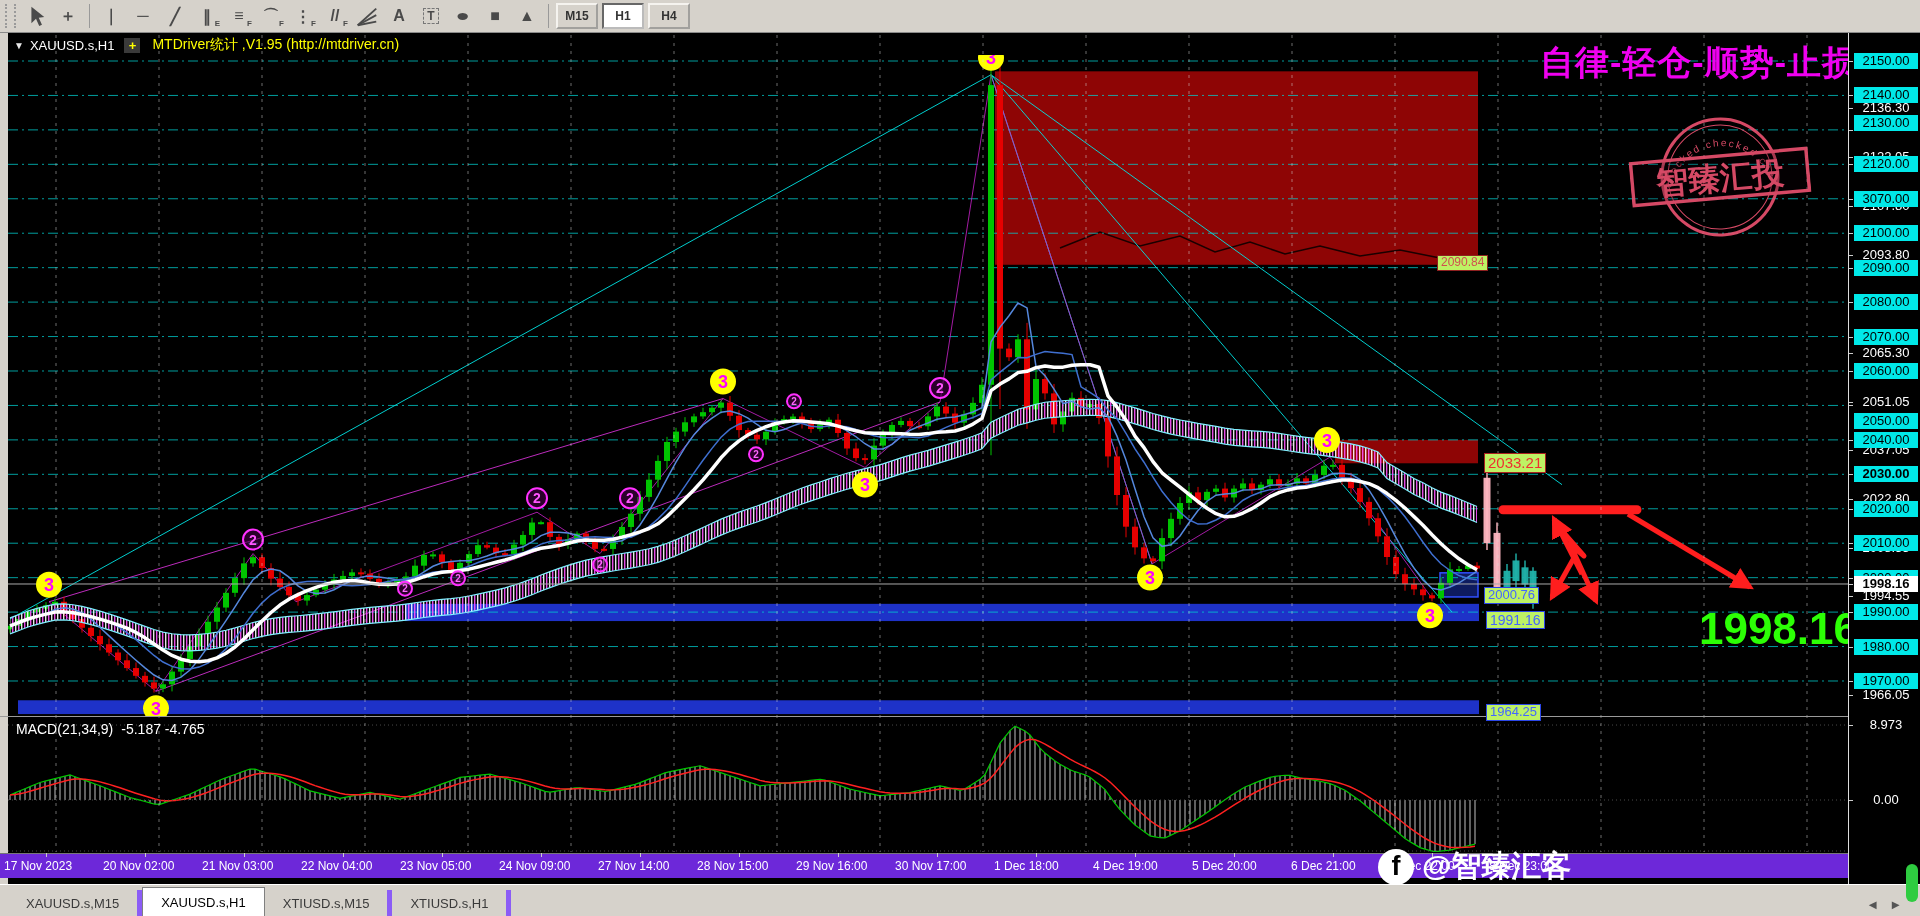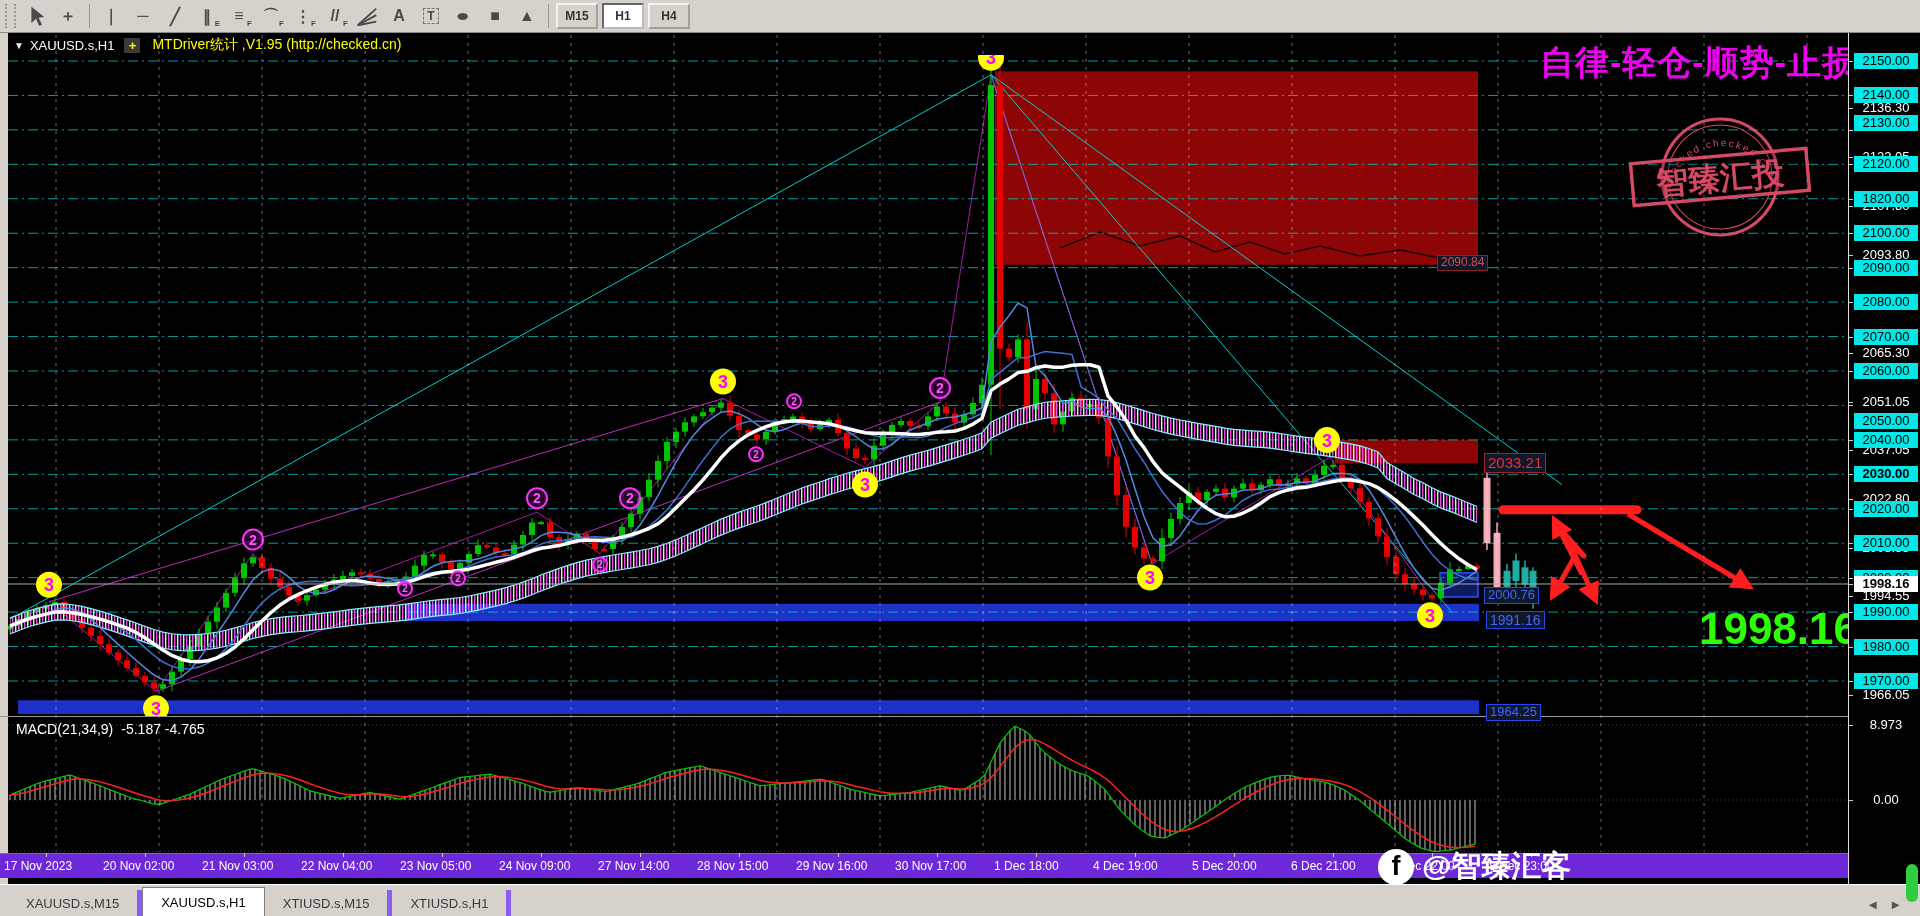--- a/index.html
+++ b/index.html
@@ -49,21 +49,21 @@
   #green-nub{position:absolute;left:1906px;top:864px;width:12px;height:38px;background:#2ecc40;border-radius:6px;z-index:40;}
   
   .ov{position:absolute;z-index:15;}
   #slogan{left:1540px;top:40px;font-size:34px;font-weight:bold;letter-spacing:1px;z-index:16;}
   #analysis{left:1172px;top:284px;width:560px;font-size:24px;line-height:37px;z-index:16;}
   #big-price{left:1660px;top:604px;width:198px;text-align:right;font-size:44px;font-weight:bold;z-index:16;}
   #watermark{left:1378px;top:846px;display:flex;align-items:center;gap:8px;z-index:45;}
   #fb-circle{width:36px;height:36px;border-radius:50%;background:#fff;color:#000;font-weight:800;
     font-size:27px;display:flex;align-items:center;justify-content:center;}
   #wm-text{color:#fff;font-size:30px;font-weight:bold;}
-  .zone-label{position:absolute;background:#0f172a;padding:0 3px;white-space:nowrap;z-index:14;line-height:1.15;}
+  .zone-label{position:absolute;background:#bef264;padding:0 3px;white-space:nowrap;z-index:14;line-height:1.15;}
   #stamp{left:1630px;top:112px;width:180px;height:130px;transform:rotate(-5deg);opacity:.92;z-index:17;}
   #macd-label{left:16px;top:721px;color:#fff;font-size:14px;z-index:12;}
   #macd-label b{font-weight:normal;margin-right:8px;}
 </style>
 </head>
 <body>
 
 <div id="app">
 
   <div id="toolbar">
@@ -905,21 +905,21 @@
         <line x1="1704" y1="35" x2="1704" y2="852" stroke="#d8d8d8" stroke-width="1" stroke-dasharray="3,5" opacity="0.5"></line>
         <line x1="1807" y1="35" x2="1807" y2="852" stroke="#d8d8d8" stroke-width="1" stroke-dasharray="3,5" opacity="0.5"></line>
       </g>
       <line x1="0" y1="716.5" x2="1920" y2="716.5" stroke="#9a9a9a" stroke-width="1"></line>
     </svg>
 
   <div id="chart-title" class="ov">
     <span class="tri">▼</span>
     <span>XAUUSD.s,H1</span>
     <span id="plus-box">+</span>
-    <span id="credit">MTDriver统计 ,V1.95 (http://checked.cn)</span>
+    <span id="credit">MTDriver统计 ,V1.95 (http://mtdriver.cn)</span>
   </div>
 
   <div id="macd-label" class="ov">
     <b>MACD(21,34,9)</b><span>-5.187 -4.765</span>
   </div>
 
   <div id="slogan" class="ov" style="color: rgb(240, 0, 240);">自律-轻仓-顺势-止损</div>
 
 
   <div id="big-price" class="ov" style="color: rgb(44, 255, 5);">1998.16</div>
@@ -964,21 +964,21 @@
       <div class="ps-label " style="top: 653.597px;">1966.05</div>
       <div class="ps-tick" style="top: 661.597px;"></div>
       <div class="ps-label hl" style="top: 20px;">2150.00</div>
       <div class="ps-tick" style="top: 28px;"></div>
       <div class="ps-label hl" style="top: 54.444px;">2140.00</div>
       <div class="ps-tick" style="top: 62.444px;"></div>
       <div class="ps-label hl" style="top: 82px;">2130.00</div>
       <div class="ps-tick" style="top: 96.888px;"></div>
       <div class="ps-label hl" style="top: 123.332px;">2120.00</div>
       <div class="ps-tick" style="top: 131.332px;"></div>
-      <div class="ps-label hl" style="top: 157.776px;">1820.00</div>
+      <div class="ps-label hl" style="top: 157.776px;">3070.00</div>
       <div class="ps-tick" style="top: 165.776px;"></div>
       <div class="ps-label hl" style="top: 192.22px;">2100.00</div>
       <div class="ps-tick" style="top: 200.22px;"></div>
       <div class="ps-label hl" style="top: 226.664px;">2090.00</div>
       <div class="ps-tick" style="top: 234.664px;"></div>
       <div class="ps-label hl" style="top: 261.108px;">2080.00</div>
       <div class="ps-tick" style="top: 269.108px;"></div>
       <div class="ps-label hl" style="top: 295.552px;">2070.00</div>
       <div class="ps-tick" style="top: 303.552px;"></div>
       <div class="ps-label hl" style="top: 329.996px;">2060.00</div>

